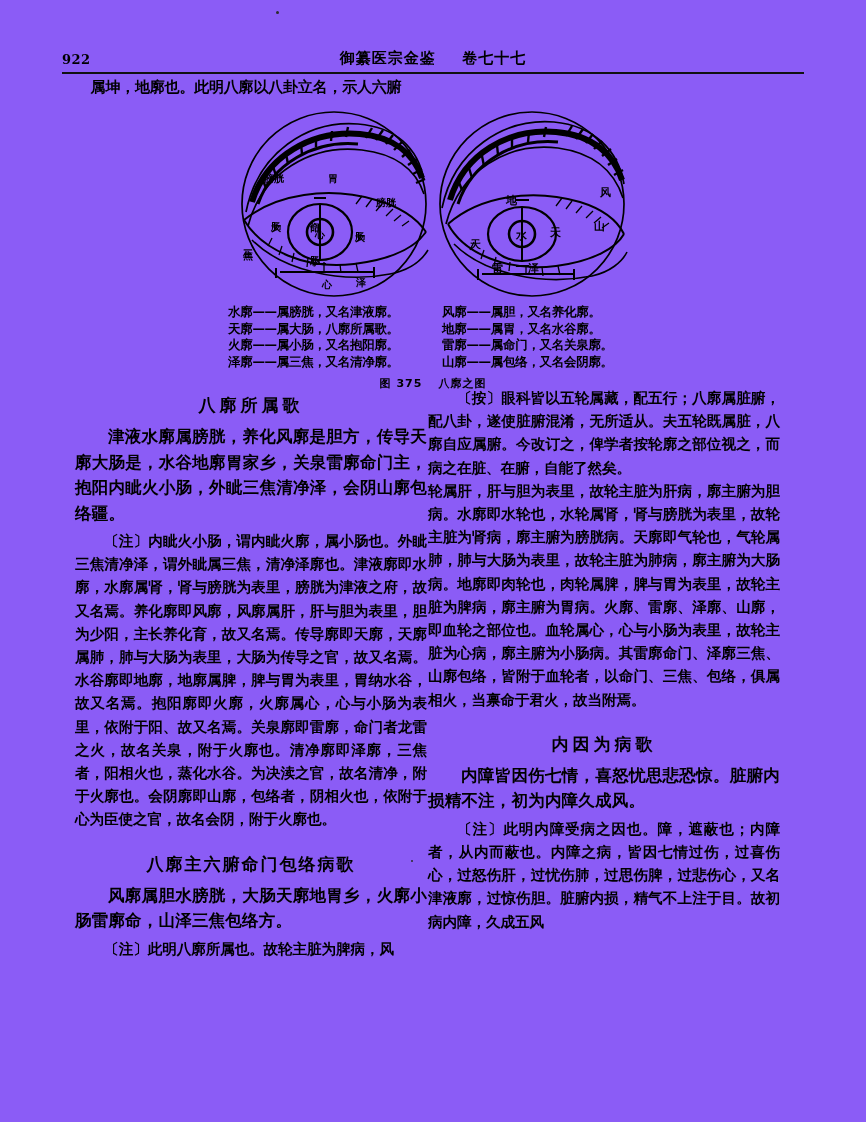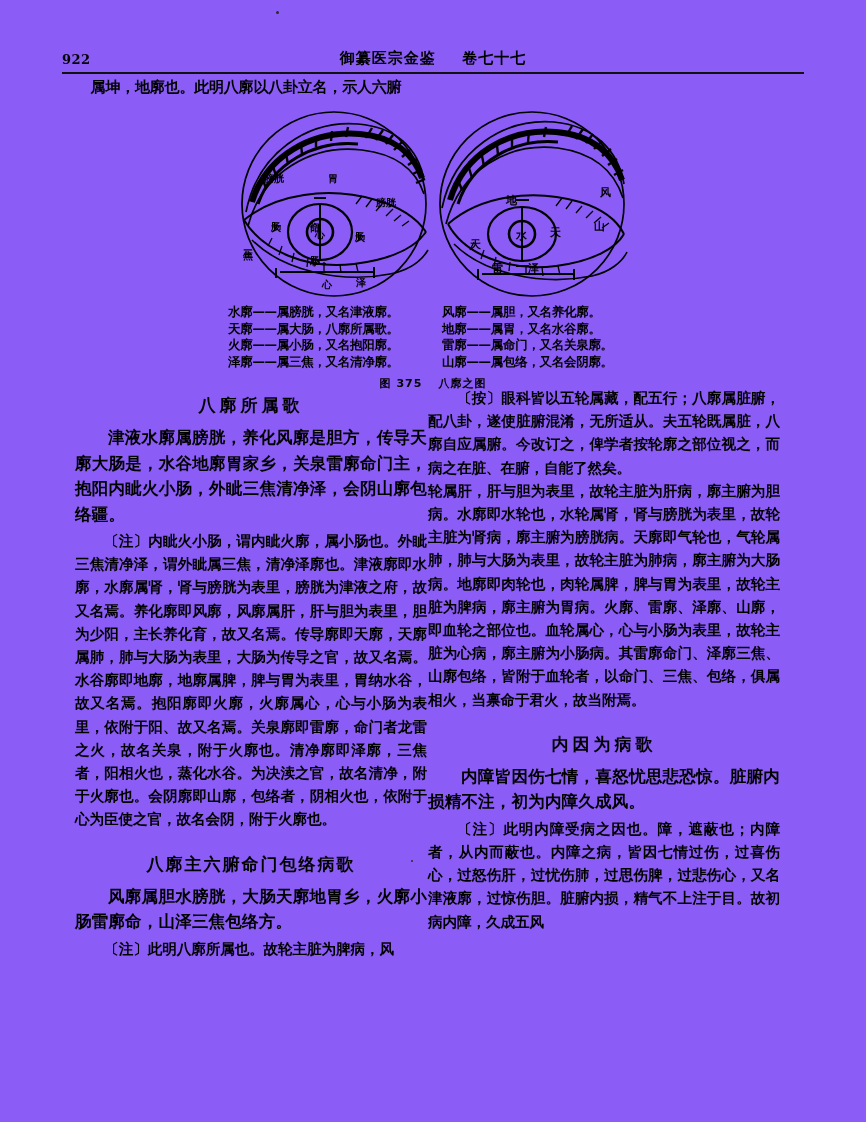--- a/index.html
+++ b/index.html
@@ -166,20 +166,21 @@
 
   .verse {
     font-size: 16.5px;
     font-weight: 700;
     line-height: 25.5px;
     text-align: justify;
     text-align-last: left;
     text-indent: 2em;
     letter-spacing: 0.2px;
     margin: 0 0 2px 0;
+    font-family: Liberation Mono, monospace;
   }
   .note {
     font-size: 14.6px;
     font-weight: 700;
     line-height: 23.2px;
     text-align: justify;
     text-align-last: left;
     text-indent: 2em;
     letter-spacing: -0.1px;
     margin: 0;

